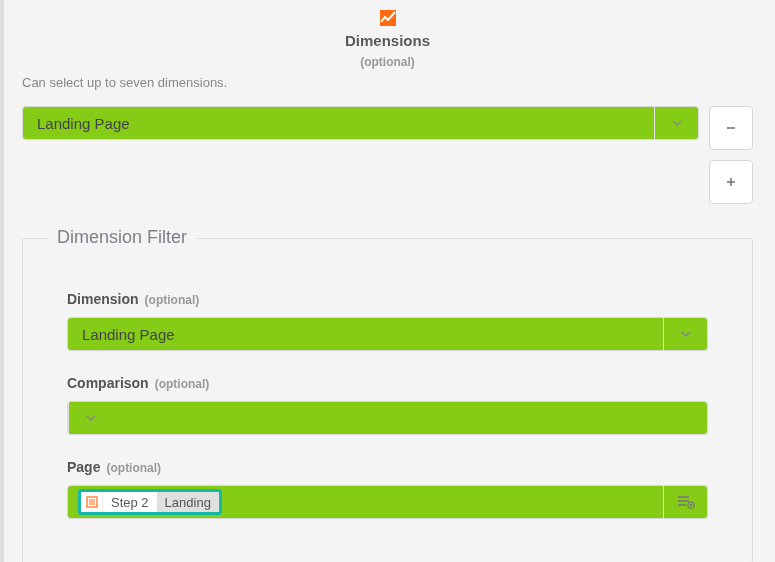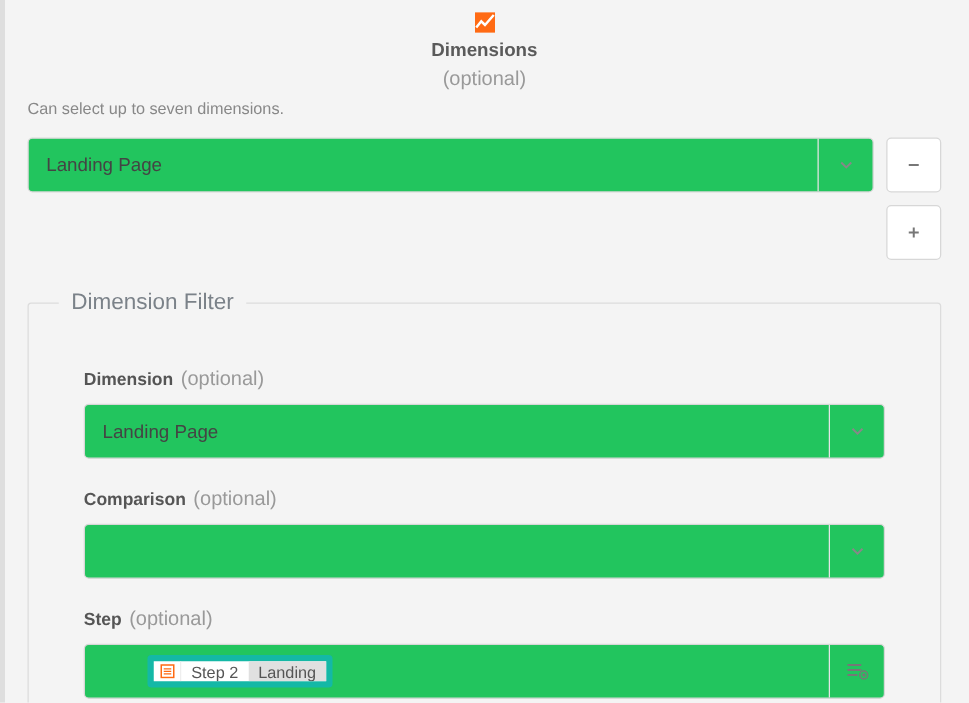--- a/index.html
+++ b/index.html
@@ -36,43 +36,42 @@
     .brand-icon .chart {
       position: absolute;
       inset: 0;
     }
     .section-title {
       font-size: 15px;
       font-weight: 600;
       color: #5a5a5a;
     }
     .optional {
-      font-size: 16px;
+      font-size: 12px;
       color: #999;
-      font-weight: 400;
+      font-weight: 700;
     }
     .helper {
       font-size: 13px;
       color: #888;
       margin-bottom: 16px;
     }
     .row {
       display: flex;
       gap: 10px;
       align-items: stretch;
       margin-bottom: 10px;
     }
     .select-wrap {
       flex: 1;
       display: flex;
-      background: #22c55e;
+      background: #84cc16;
       border: 1px solid #d7d7d7;
       border-radius: 4px;
-      height: 44px;
-      justify-content: flex-end;
+      height: 34px;
     }
     .select-value {
       flex: 1;
       padding: 0 14px;
       display: flex;
       align-items: center;
       font-size: 15px;
       color: #444;
     }
     .select-toggle {
@@ -138,27 +137,26 @@
     }
     .value-input {
       flex: 1;
       display: flex;
       align-items: center;
       padding: 0 10px;
       gap: 2px;
     }
     .pill {
       background: #fff;
-      border: 5px solid #14b8a6;
+      border: 3px solid #14b8a6;
       border-radius: 3px;
       display: inline-flex;
       align-items: stretch;
       height: 26px;
       overflow: hidden;
-      margin-left: 40px;
     }
     .pill .pill-icon {
       width: 22px;
       display: flex;
       align-items: center;
       justify-content: center;
       border-right: 1px solid #eee;
     }
     .pill .pill-main {
       padding: 0 8px;
@@ -259,21 +257,21 @@
           <div class="select-toggle">
             <svg class="chev" viewBox="0 0 12 12">
               <polyline points="2,4 6,8 10,4" fill="none" stroke="#888" stroke-width="1.5"></polyline>
             </svg>
           </div>
         </div>
       </div>
 
       <div class="field-group" style="margin-bottom:0;">
         <div class="field-label">
-          <span>Step</span>
+          <span>Page</span>
           <span class="optional">(optional)</span>
         </div>
         <div class="select-wrap">
           <div class="value-input">
             <span class="pill">
               <span class="pill-icon">
                 <svg width="12" height="12" viewBox="0 0 12 12">
                   <rect x="1" y="1" width="10" height="10" fill="none" stroke="#ff6a13" stroke-width="1.2"></rect>
                   <line x1="3" y1="4" x2="9" y2="4" stroke="#ff6a13" stroke-width="1"></line>
                   <line x1="3" y1="6" x2="9" y2="6" stroke="#ff6a13" stroke-width="1"></line>

